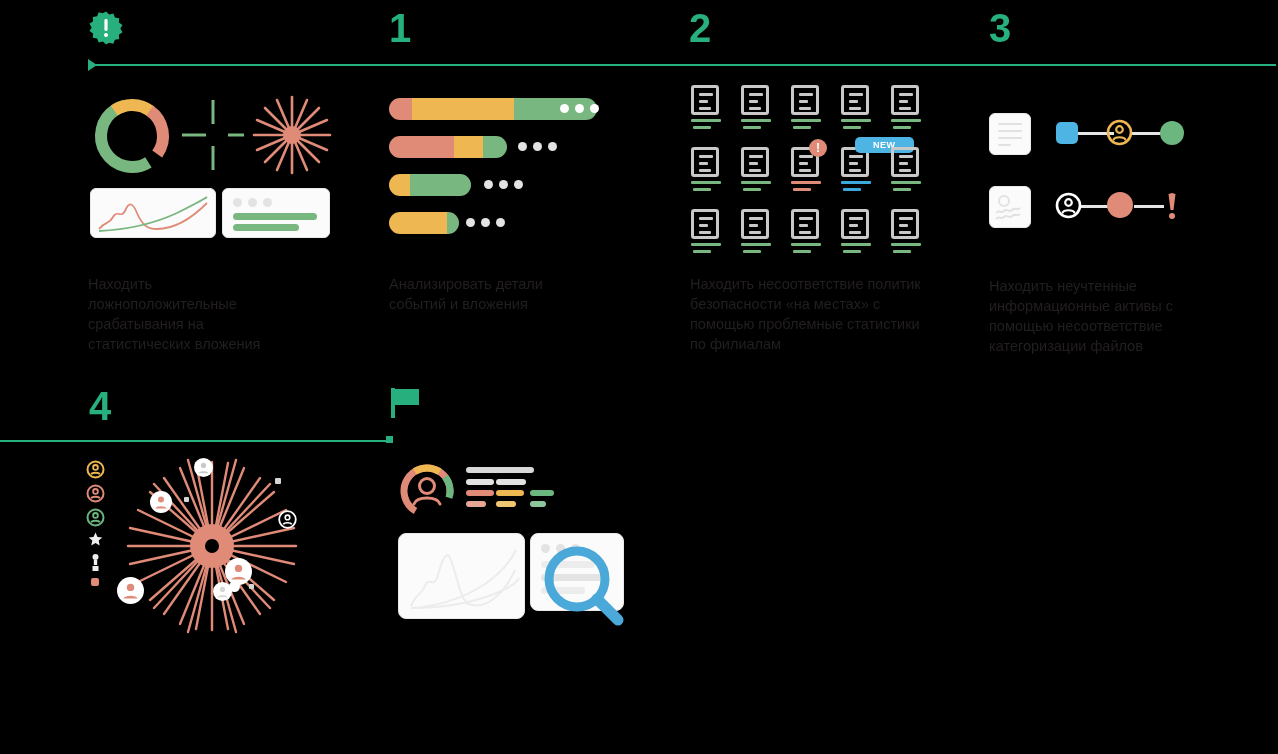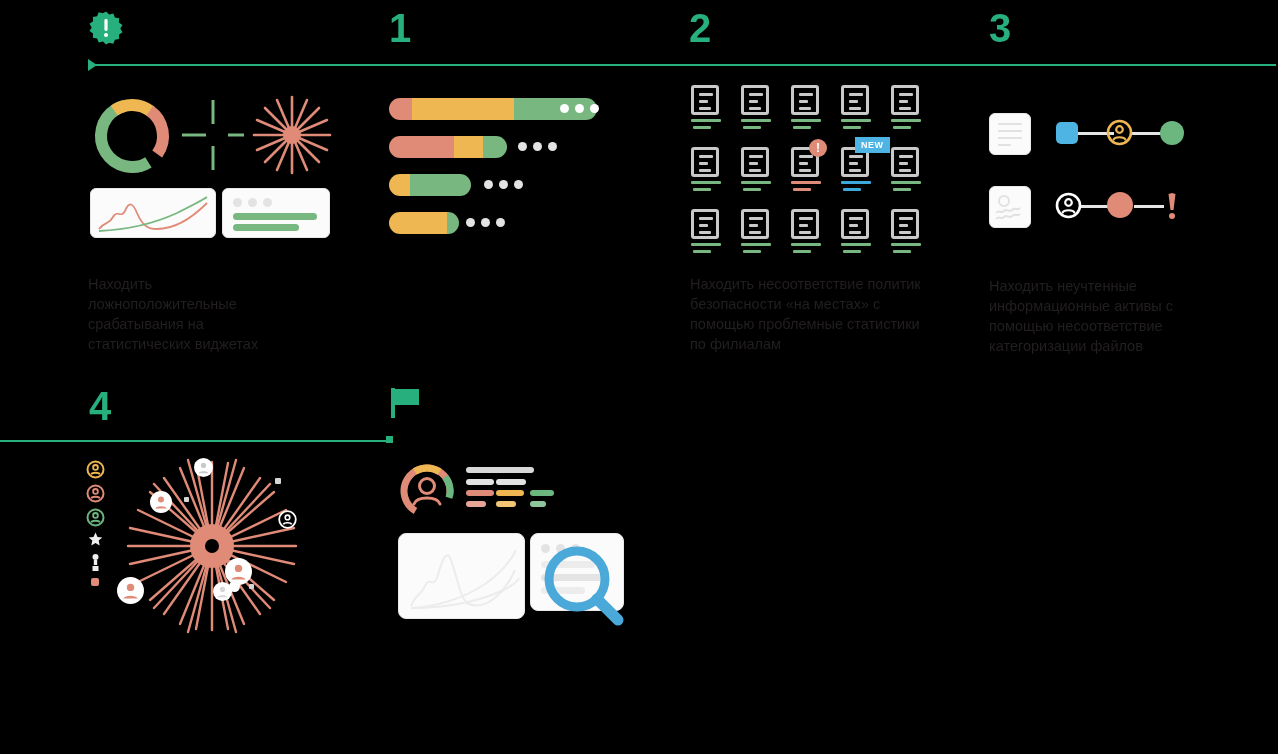--- a/index.html
+++ b/index.html
@@ -60,21 +60,21 @@
   .docline.r{background:#e08b77;}
   .docline.b{background:#3ba9dd;}
   .docline.l1{width:30px;}
   .docline.l2{width:18px;margin-left:2px;}
   .alertbadge{
     position:absolute;width:18px;height:18px;border-radius:50%;background:#e08b77;
     color:#fff;font-size:12px;font-weight:bold;line-height:18px;text-align:center;
   }
   .newbadge{
     position:absolute;background:#4db4e3;color:#fff;font-size:9px;font-weight:bold;
-    padding:3px 6px;border-radius:0;letter-spacing:.5px;
+    padding:3px 18px;border-radius:5px;letter-spacing:.5px;
   }
 
   
   .chain-line{position:absolute;height:3px;background:#e6e6e6;}
 
   
   .legcol{position:absolute;}
 
   
   .sl{position:absolute;height:6px;border-radius:3px;}
@@ -148,21 +148,21 @@
     <div class="card" style="left:222px;top:188px;width:106px;height:48px;">
       <div class="dots" style="left:10px;top:9px;">
         <span></span>
           <span></span>
           <span></span>
       </div>
       <div class="art" style="left:10px;top:24px;width:84px;height:7px;border-radius:4px;background:#78b77f;"></div>
       <div class="art" style="left:10px;top:35px;width:66px;height:7px;border-radius:4px;background:#78b77f;"></div>
     </div>
 
-    <div class="caption" style="left:88px;top:274px;width:200px;">Находить ложноположительные срабатывания на статистических виджетах</div>
+    <div class="caption" style="left:88px;top:274px;width:200px;">Находить ложноположительные срабатывания на статистических вложения</div>
 
     <div class="stepnum" style="left:389px;top:8px;">1</div>
 
     <div class="bar" style="left:389px;top:98px;width:208px;">
       <i style="width:11%;background:#e08b77;"></i>
         <i style="width:49%;background:#eeb751;"></i>
         <i style="width:40%;background:#78b77f;"></i>
     </div>
     <div class="dots onbar" style="left:560px;top:104px;">
       <span></span>
@@ -194,20 +194,21 @@
     <div class="bar" style="left:389px;top:212px;width:70px;">
       <i style="width:83%;background:#eeb751;"></i>
         <i style="width:17%;background:#78b77f;"></i>
     </div>
     <div class="dots" style="left:466px;top:218px;">
       <span></span>
         <span></span>
         <span></span>
     </div>
 
+    <div class="caption" style="left:389px;top:274px;width:210px;">Анализировать детали событий и вложения</div>
 
     <div class="stepnum" style="left:689px;top:8px;">2</div>
 
     <div class="docwrap" style="left:691px;top:85px;">
 
       <div class="doccell" style="left:0px;top:0px;">
         <div class="docbox">
           <b style="left:5px;top:5px;width:14px;"></b>
             <b style="left:5px;top:12px;width:9px;"></b>
             <b style="left:5px;top:19px;width:12px;"></b>

